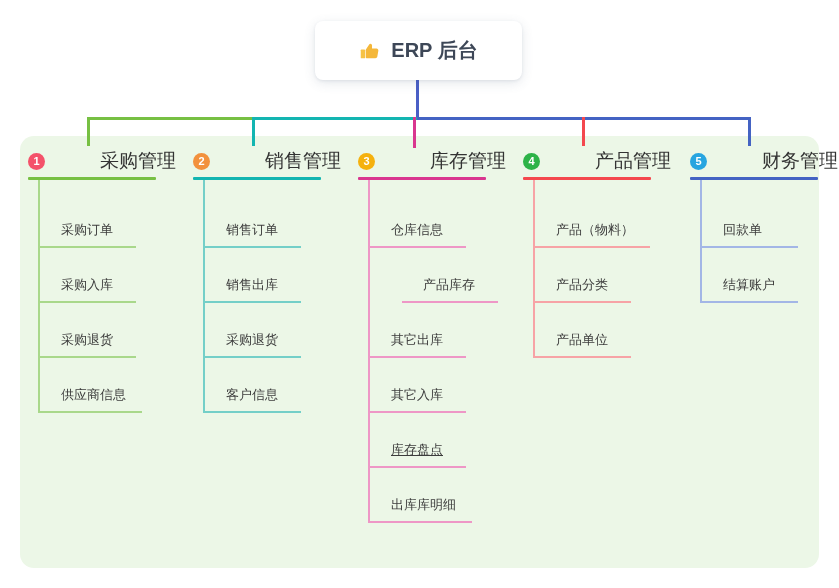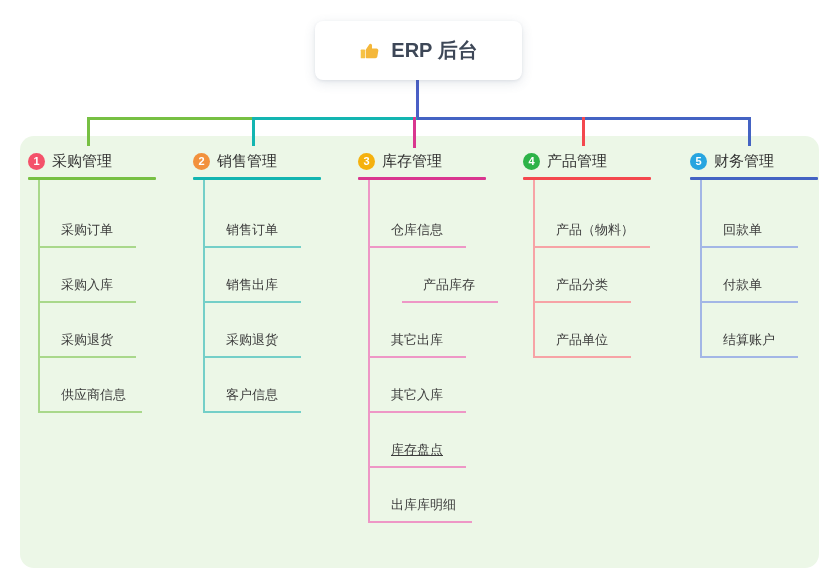--- a/index.html
+++ b/index.html
@@ -30,21 +30,21 @@
   
   .branch{position:absolute;top:148px;z-index:2;}
   .branch-header{
     display:flex;align-items:center;gap:7px;height:26px;cursor:default;
   }
   .badge{
     width:17px;height:17px;border-radius:50%;flex:0 0 17px;
     display:flex;align-items:center;justify-content:center;
     color:#ffffff;font-size:11px;font-weight:700;line-height:1;
   }
-  .branch-label{font-size:15px;color:#333333;white-space:nowrap;}
+  .branch-label{font-size:19px;color:#333333;white-space:nowrap;margin-left:48px;}
   .branch-underline{height:3px;width:128px;margin-top:3px;border-radius:1px;}
   .children{margin-left:10px;border-left:2px solid;width:max-content;}
   .child{
     height:55px;box-sizing:border-box;display:flex;align-items:flex-end;
     padding:0 16px 7px 21px;border-bottom:2px solid;width:max-content;min-width:96px;
     font-size:13px;color:#3c3c3c;white-space:nowrap;
   }
   .child:first-child{height:68px;}
 </style>
 </head>
@@ -131,19 +131,18 @@
         </div>
       </div>
       <div class="branch" style="left: 690px;">
         <div class="branch-header">
           <span class="badge" style="background: rgb(39, 165, 224);">5</span>
           <span class="branch-label">财务管理</span>
         </div>
         <div class="branch-underline" style="background: rgb(68, 99, 195);"></div>
         <div class="children" style="border-left-color: rgb(163, 182, 230);">
           <div class="child" style="border-bottom-color: rgb(163, 182, 230);">回款单</div>
-          <div class="child" style="border-bottom-color: rgb(163, 182, 230);">付款单</div>
           <div class="child" style="border-bottom-color: rgb(163, 182, 230);">结算账户</div>
         </div>
       </div>
     </div>
 
 </div>
 
 </body></html>

